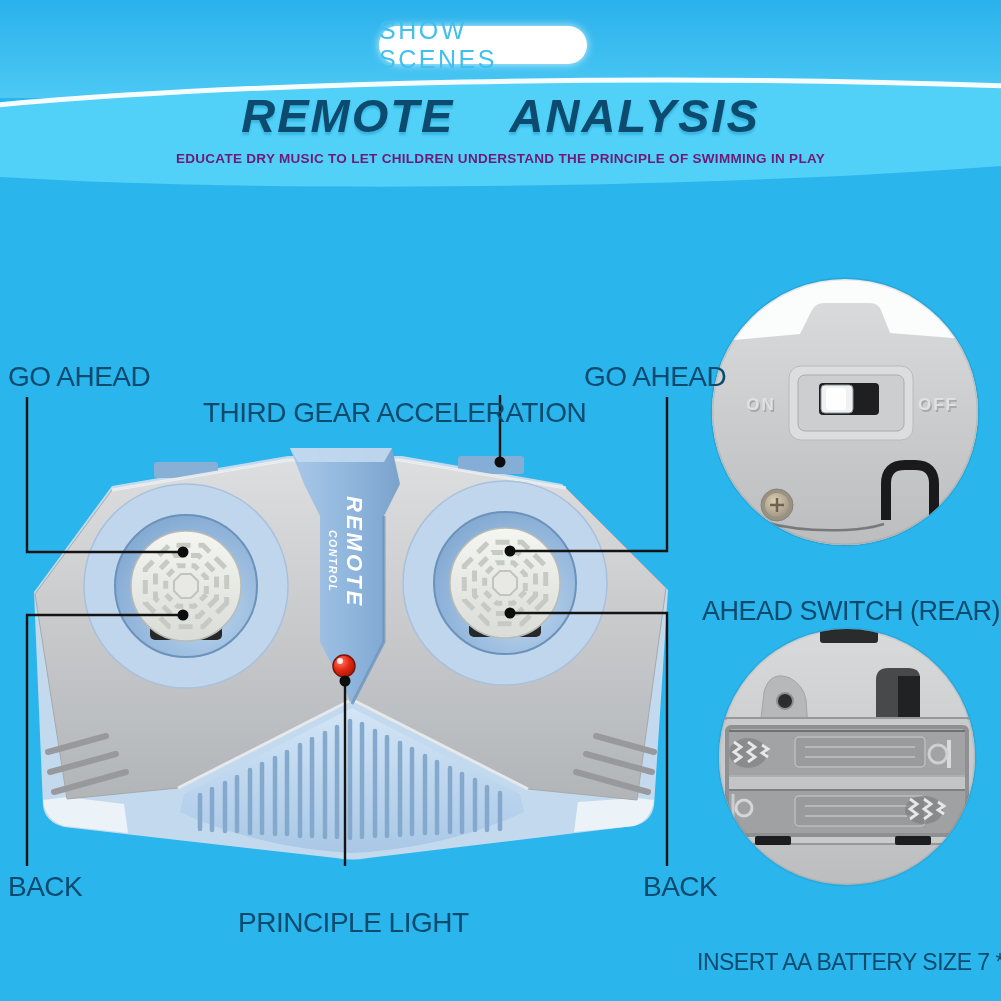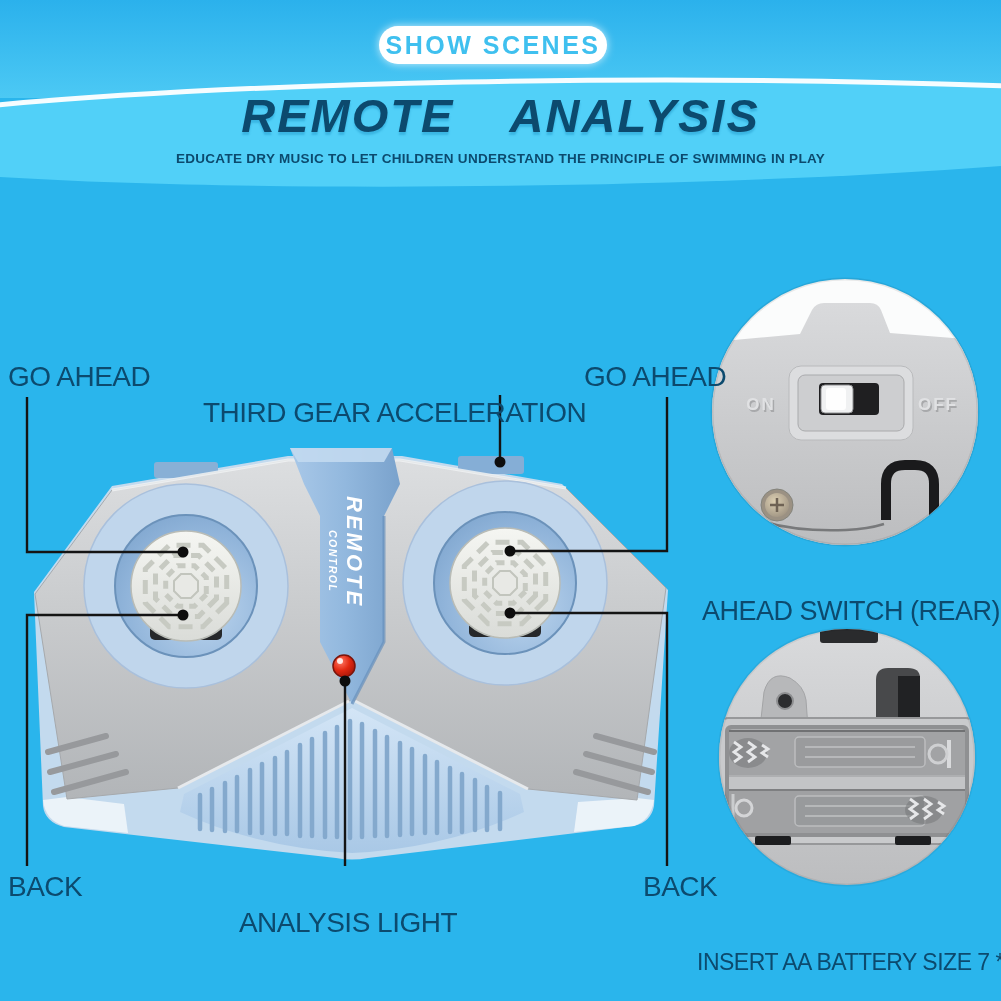--- a/index.html
+++ b/index.html
@@ -5,36 +5,36 @@
   html,body{margin:0;padding:0;}
   body{
     width:1001px;height:1001px;position:relative;overflow:hidden;
     background:#2ab5ec;
     font-family:"Liberation Sans", sans-serif;
   }
   #stage{position:absolute;inset:0;width:1001px;height:1001px;}
   #art{position:absolute;left:0;top:0;z-index:1;}
   .txt{position:absolute;z-index:3;}
   .badge{
-    left:379px;top:26px;width:228px;height:38px;
+    left:379px;top:26px;width:208px;height:38px;
     background:#ffffff;border-radius:20px;
     display:flex;align-items:center;justify-content:center;
-    color:#3fc0ef;font-size:25px;letter-spacing:2.5px;font-weight:700;
+    color:#3fc0ef;font-size:25px;letter-spacing:2.5px;font-weight:400;
     box-shadow:0 0 8px rgba(255,255,255,.75);
   }
   .title{
     left:0;top:88px;width:1001px;text-align:center;
     font-style:italic;font-weight:bold;font-size:47px;
     color:#0c4a6e;letter-spacing:2px;word-spacing:42px;
     text-shadow:0 3px 2px rgba(24,142,196,.4);
   }
   .subtitle{
     left:0;top:151px;width:1001px;text-align:center;
     font-weight:bold;font-size:13.5px;letter-spacing:.3px;
-    color:#0c4a6e;
+    color:#701a75;
   }
   .lbl{
     color:#0c4a6e;font-size:28px;letter-spacing:-.5px;white-space:nowrap;
   }
   .lbl.small{font-size:23px;}
   .lbl.center{text-align:center;margin-top:36px;}
   .lbl-goahead-l{left:8px;top:361px;}
   .lbl-thirdgear{left:203px;top:361px;width:334px;}
   .lbl-goahead-r{left:584px;top:361px;}
   .lbl-back-l{left:8px;top:871px;}
@@ -302,19 +302,19 @@
 </svg>
 
 <div class="txt badge">SHOW SCENES</div>
 <div class="txt title">REMOTE ANALYSIS</div>
 <div class="txt subtitle">EDUCATE DRY MUSIC TO LET CHILDREN UNDERSTAND THE PRINCIPLE OF SWIMMING IN PLAY</div>
 
 <div class="txt lbl lbl-goahead-l">GO AHEAD</div>
 <div class="txt lbl lbl-thirdgear center">THIRD GEAR ACCELERATION</div>
 <div class="txt lbl lbl-goahead-r">GO AHEAD</div>
 <div class="txt lbl lbl-back-l">BACK</div>
-<div class="txt lbl lbl-indicator center">ANALYSIS LIGHT</div>
+<div class="txt lbl lbl-indicator center">PRINCIPLE LIGHT</div>
 <div class="txt lbl lbl-back-r">BACK</div>
 
 <div class="txt lbl lbl-mainswitch center">AHEAD SWITCH (REAR)</div>
 <div class="txt lbl small lbl-battery center">INSERT AA BATTERY SIZE 7 * 2</div>
 
 </div>
 
 </body></html>

